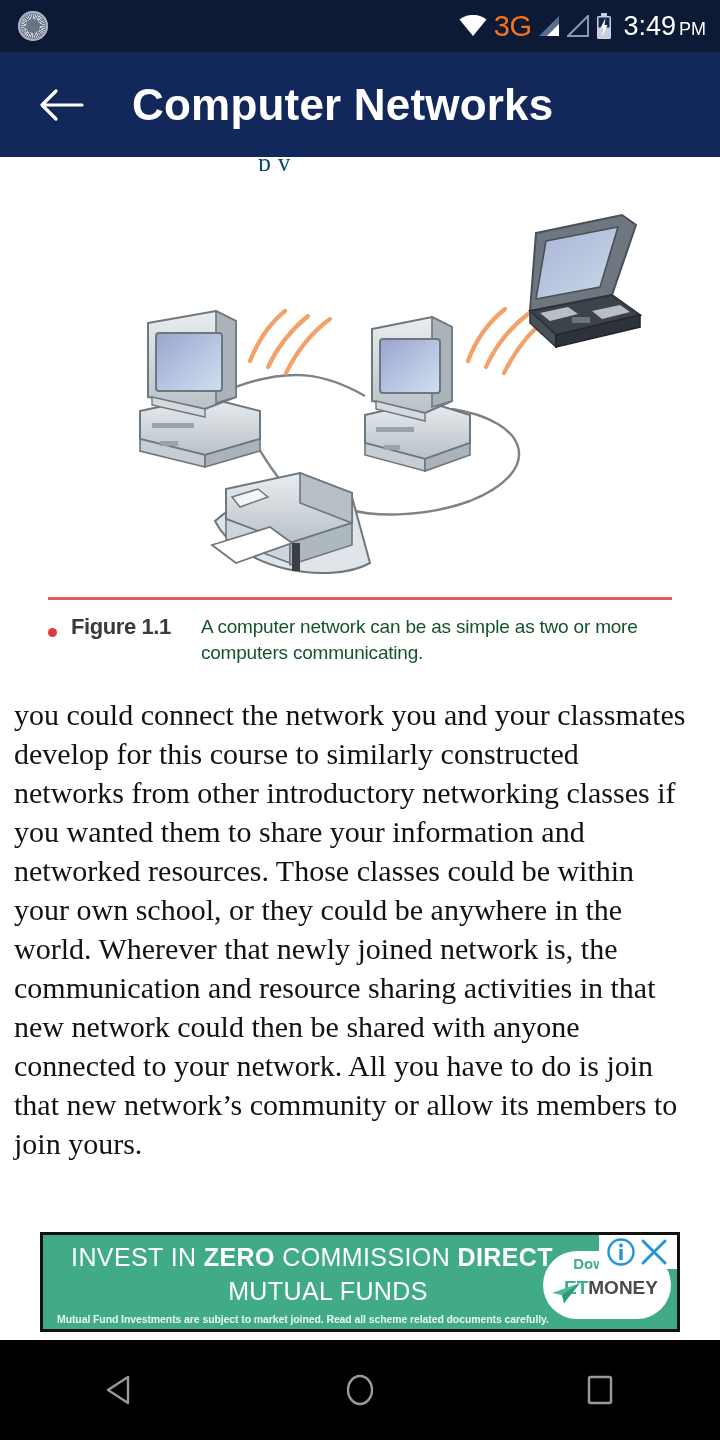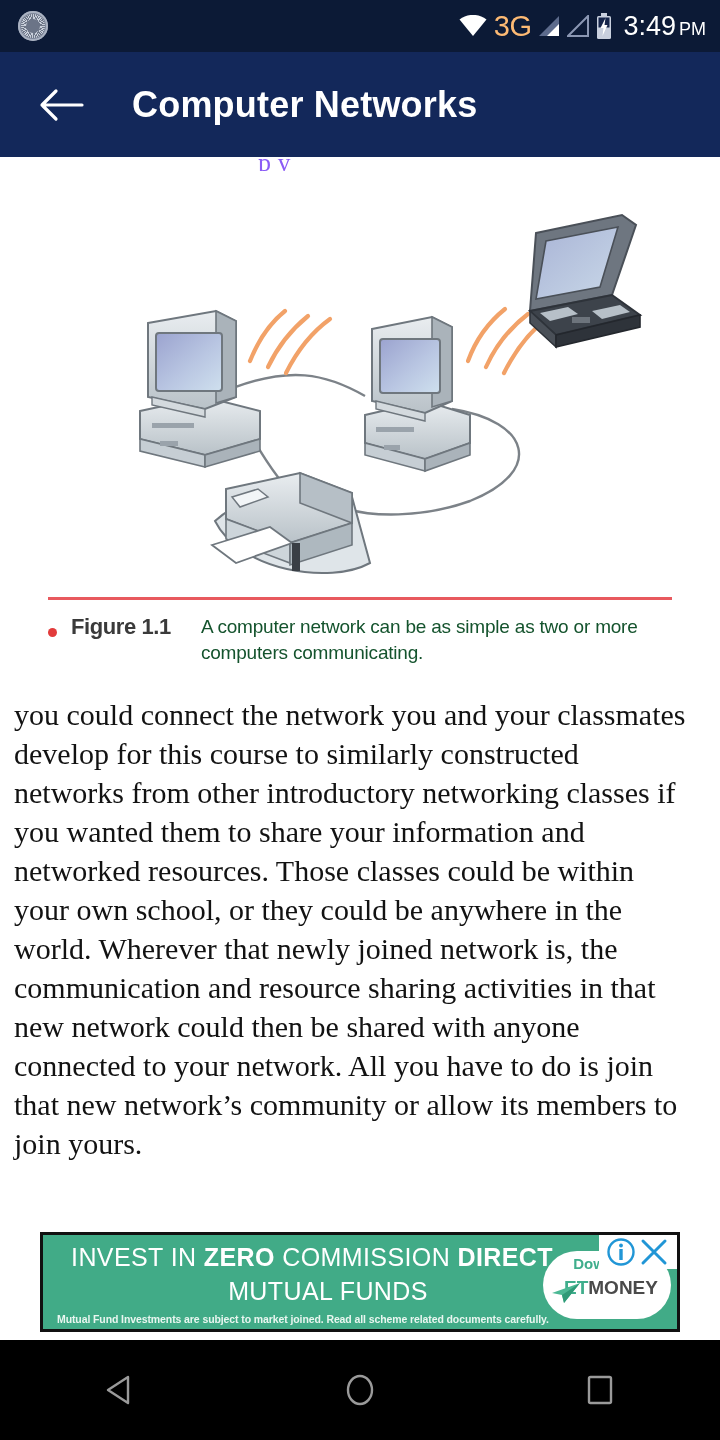--- a/index.html
+++ b/index.html
@@ -27,48 +27,48 @@
     content:""; position:absolute; inset:3px; border-radius:50%;
     background:repeating-conic-gradient(from 0deg,#c9cfdb 0deg 5deg,#6e7788 5deg 10deg);
   }
   .sync-dial::after{
     content:""; position:absolute; inset:8px; border-radius:50%;
     background:#6b7487;
   }
   .status-spacer{ flex:1; }
   .status-right{ display:flex; align-items:center; gap:7px; }
   .wifi-icon{ width:28px; height:22px; }
-  .net-3g{ color:#fdba74; font-size:29px; line-height:1; letter-spacing:-.5px;
+  .net-3g{ color:#f97316; font-size:29px; line-height:1; letter-spacing:-.5px;
            font-family:"Liberation Sans", sans-serif; }
   .sig-tri{ width:22px; height:22px; }
   .batt-icon{ width:16px; height:26px; }
   .clock{ color:#fff; font-size:27px; line-height:1; margin-left:4px;
           font-family:"Liberation Sans", sans-serif; }
   .clock .ampm{ font-size:18px; margin-left:3px; }
 
   
   .app-bar{
     position:absolute; top:52px; left:0; width:720px; height:105px;
     background:#13285a; display:flex; align-items:center; padding-left:34px;
   }
   .back-btn{ width:54px; height:54px; display:flex; align-items:center;
              justify-content:center; cursor:pointer; }
   .app-title{
-    color:#fff; font-size:36px; font-weight:bold; margin-left:44px;
+    color:#fff; font-size:44px; font-weight:bold; margin-left:44px;
     font-family:"Liberation Sans", sans-serif; letter-spacing:.2px;
   }
 
   
   .content{
     position:absolute; top:157px; left:0; width:720px; height:1075px;
     background:#fff; overflow:hidden;
   }
   .cut-text{
     position:relative; height:14px; overflow:hidden;
-    font-family:"Liberation Serif", serif; font-size:26px; color:#8b5cf6;
+    font-family:"Liberation Serif", serif; font-size:26px; color:#0c4a6e;
     padding-left:258px; line-height:.45;
   }
 
   
   .figure-wrap{ position:relative; width:720px; height:420px; }
   .figure-svg{ display:block; width:720px; height:420px; }
 
   .fig-rule{
     height:3px; background:#e8595e; margin:6px 48px 0 48px;
   }

